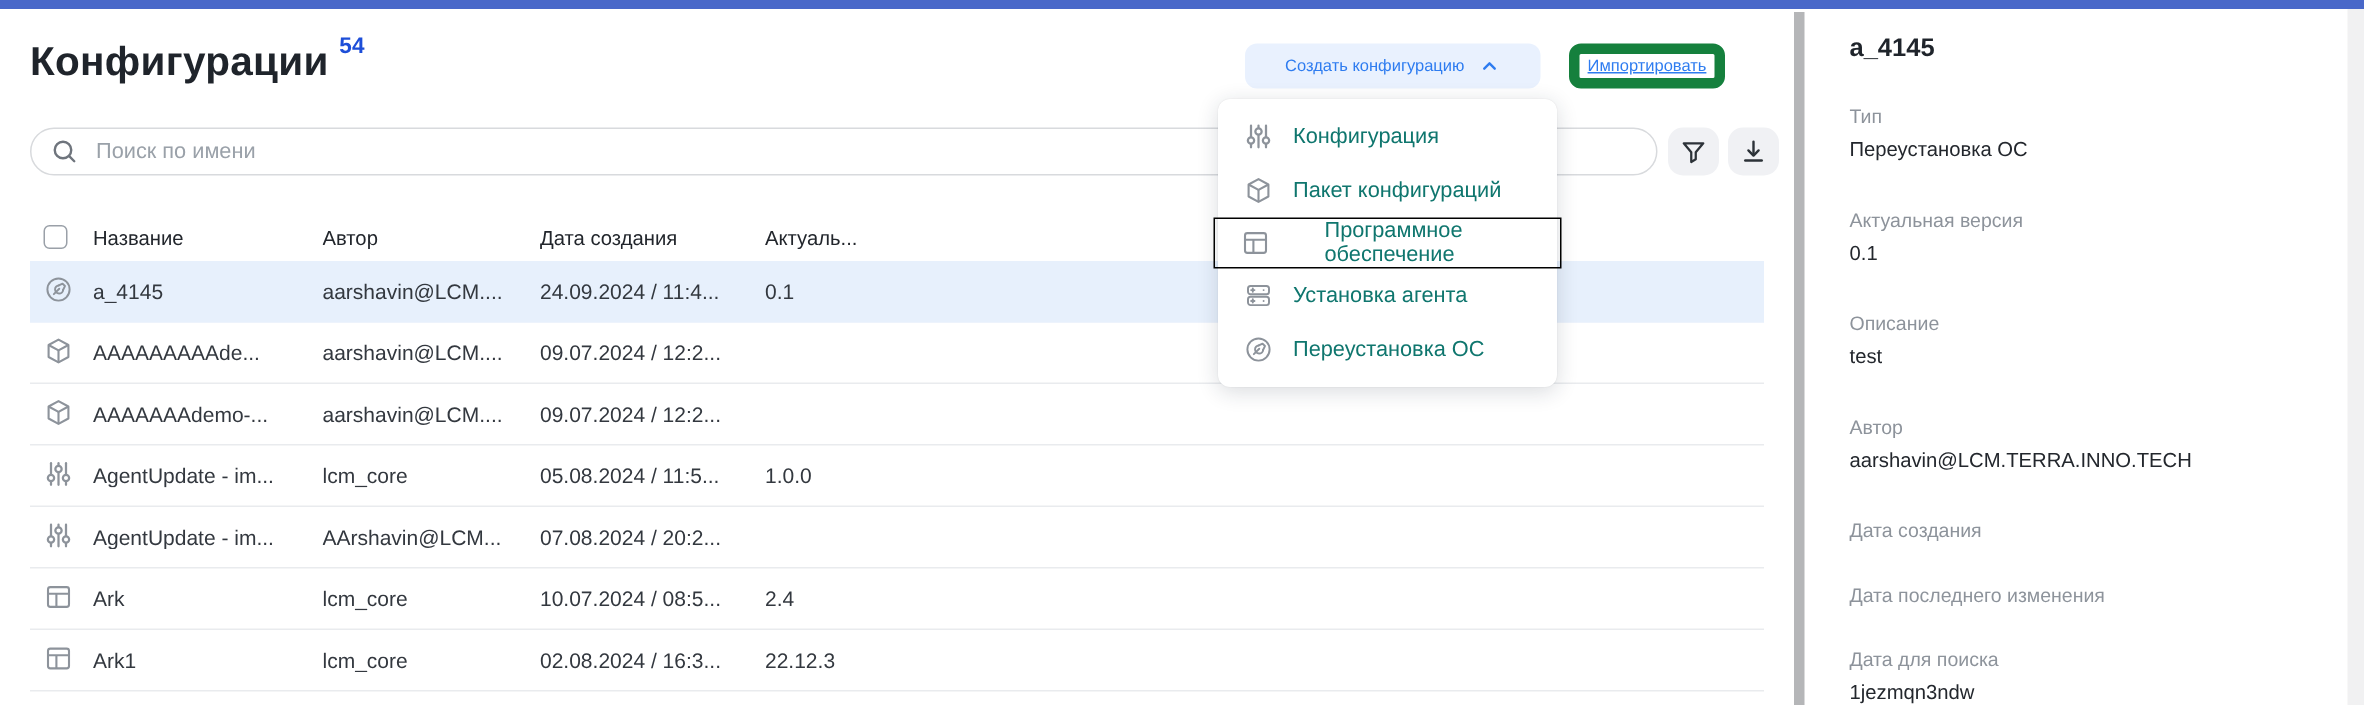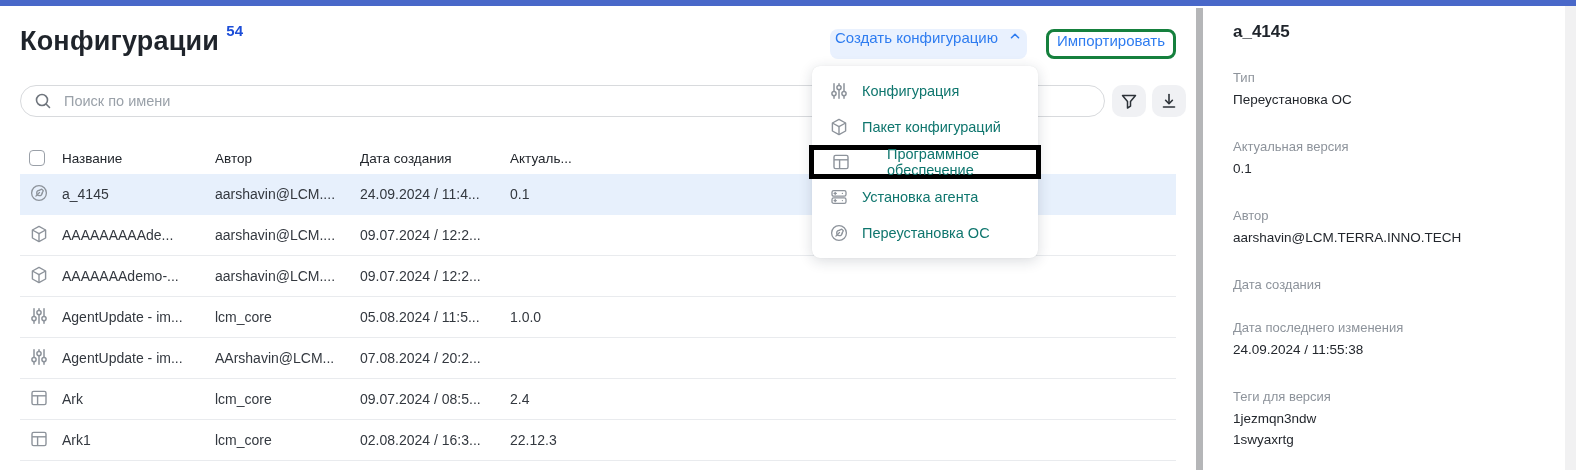--- a/index.html
+++ b/index.html
@@ -5,24 +5,24 @@
   html,body{margin:0;padding:0;}
   body{
     width:1576px;height:470px;position:relative;overflow:hidden;
     background:#ffffff;font-family:"Liberation Sans",sans-serif;color:#23272d;
   }
   .topbar{position:absolute;left:0;top:0;width:1576px;height:6px;background:#4968c9;}
 
   
   .page-title{position:absolute;left:20px;top:26px;font-size:27px;font-weight:700;color:#1f242b;letter-spacing:.2px;}
   .page-count{font-size:15px;font-weight:600;color:#1d4ed8;vertical-align:top;position:relative;top:-4px;margin-left:7px;}
-  .btn{position:absolute;top:29px;height:30px;border-radius:8px;display:flex;justify-content:center;
-       font-size:15px;color:#2e7cf0;cursor:pointer;box-sizing:border-box;gap:10px;}
+  .btn{position:absolute;top:29px;height:30px;border-radius:8px;display:flex;align-items:center;justify-content:center;
+       font-size:11px;color:#2e7cf0;cursor:pointer;box-sizing:border-box;gap:10px;}
   .btn-create{left:830px;width:197px;background:#e9f1fe;border:none;}
-  .btn-import{left:1046px;width:130px;background:#fff;border:3px solid #15803d;}
+  .btn-import{left:1046px;width:104px;background:#fff;border:7px solid #15803d;text-decoration:underline;}
   .chev{width:14px;height:14px;display:inline-flex;}
   .chev svg{width:14px;height:14px;}
 
   
   .search{position:absolute;left:20px;top:85px;width:1085px;height:32px;border:1px solid #d8dadd;border-radius:17px;
           display:flex;align-items:center;box-sizing:border-box;padding:10px 12px;background:#fff;}
   .search .icn{color:#6f757d;margin-right:9px;}
   .search input{border:none;outline:none;flex:1;font-size:14.5px;font-family:inherit;color:#2b3036;background:transparent;}
   .search input::placeholder{color:#9aa1a9;}
   .tool-btn{position:absolute;top:85px;width:34px;height:32px;background:#f0f1f4;border-radius:10px;
@@ -43,21 +43,21 @@
   .cell{white-space:nowrap;overflow:hidden;padding-right:10px;}
   .row .icn{margin-left:9px;color:#8d939b;}
   .icn{display:inline-flex;width:20px;height:20px;}
   .icn svg{width:20px;height:20px;}
 
   
   .dropdown{position:absolute;left:812px;top:66px;width:226px;background:#fff;border-radius:8px;box-sizing:border-box;
             box-shadow:0 3px 14px rgba(25,35,55,.16),0 0 1px rgba(0,0,0,.1);padding:7px 0;z-index:30;}
   .menu-item{height:36px;display:flex;align-items:center;gap:13px;padding:0 17px;font-size:14.5px;color:#0f766e;cursor:pointer;box-sizing:border-box;}
   .menu-item .icn{color:#8d939b;flex:0 0 auto;}
-  .menu-item.red{border:5px solid #000000;margin:0 -3px;height:34px;padding:0 17px;gap:36px;}
+  .menu-item.red{border:1px solid #000000;margin:0 -3px;height:34px;padding:0 17px;gap:36px;}
 
   
   .vdivider{position:absolute;left:1196px;top:8px;width:7px;height:462px;background:#b5b6b8;cursor:col-resize;}
   .vscroll{position:absolute;left:1565px;top:6px;width:11px;height:464px;background:#f1f1f2;}
   .details{position:absolute;left:1233px;top:22px;width:320px;}
   .details-title{font-size:17px;font-weight:700;color:#1f242b;margin-bottom:21px;}
   .group{margin-bottom:15px;margin-top:28px;}
   .group .lbl{font-size:13px;color:#8d939b;margin-bottom:5px;}
   .group .val{font-size:13.5px;color:#23272d;line-height:1.55;}
 </style>
@@ -200,21 +200,21 @@
       <div class="trow row">
         <div class="cell"><span class="icn">
             <svg viewBox="0 0 20 20" fill="none" stroke="currentColor" stroke-width="1.4" stroke-linejoin="round">
               <rect x="3" y="3.4" width="14" height="13.2" rx="1.6"></rect>
               <path d="M3 7.8h14"></path>
               <path d="M8.6 7.8v8.8"></path>
             </svg>
           </span></div>
         <div class="cell">Ark</div>
         <div class="cell">lcm_core</div>
-        <div class="cell">09.07.2024 / 08:5...</div>
+        <div class="cell">10.07.2024 / 08:5...</div>
         <div class="cell">2.4</div>
         <div class="cell"></div>
       </div>
       <div class="trow row">
         <div class="cell"><span class="icn">
             <svg viewBox="0 0 20 20" fill="none" stroke="currentColor" stroke-width="1.4" stroke-linejoin="round">
               <rect x="3" y="3.4" width="14" height="13.2" rx="1.6"></rect>
               <path d="M3 7.8h14"></path>
               <path d="M8.6 7.8v8.8"></path>
             </svg>
@@ -304,29 +304,32 @@
   <div id="details-fields">
       <div class="group">
         <div class="lbl">Тип</div>
         <div class="val">Переустановка ОС</div>
       </div>
       <div class="group">
         <div class="lbl">Актуальная версия</div>
         <div class="val">0.1</div>
       </div>
       <div class="group">
+        <div class="lbl">Описание</div>
+        <div class="val">test</div>
+      </div>
+      <div class="group">
         <div class="lbl">Автор</div>
         <div class="val">aarshavin@LCM.TERRA.INNO.TECH</div>
       </div>
       <div class="group">
         <div class="lbl">Дата создания</div>
       </div>
       <div class="group">
         <div class="lbl">Дата последнего изменения</div>
-        <div class="val">24.09.2024 / 11:55:38</div>
-      </div>
-      <div class="group">
-        <div class="lbl">Теги для версия</div>
+      </div>
+      <div class="group">
+        <div class="lbl">Дата для поиска</div>
         <div class="val">1jezmqn3ndw</div>
         <div class="val">1swyaxrtg</div>
       </div>
     </div>
 </div>
 
 </body></html>

